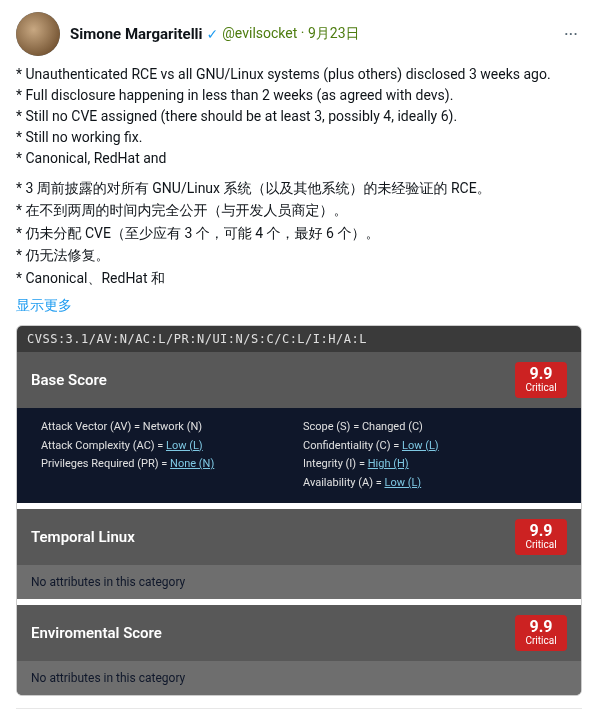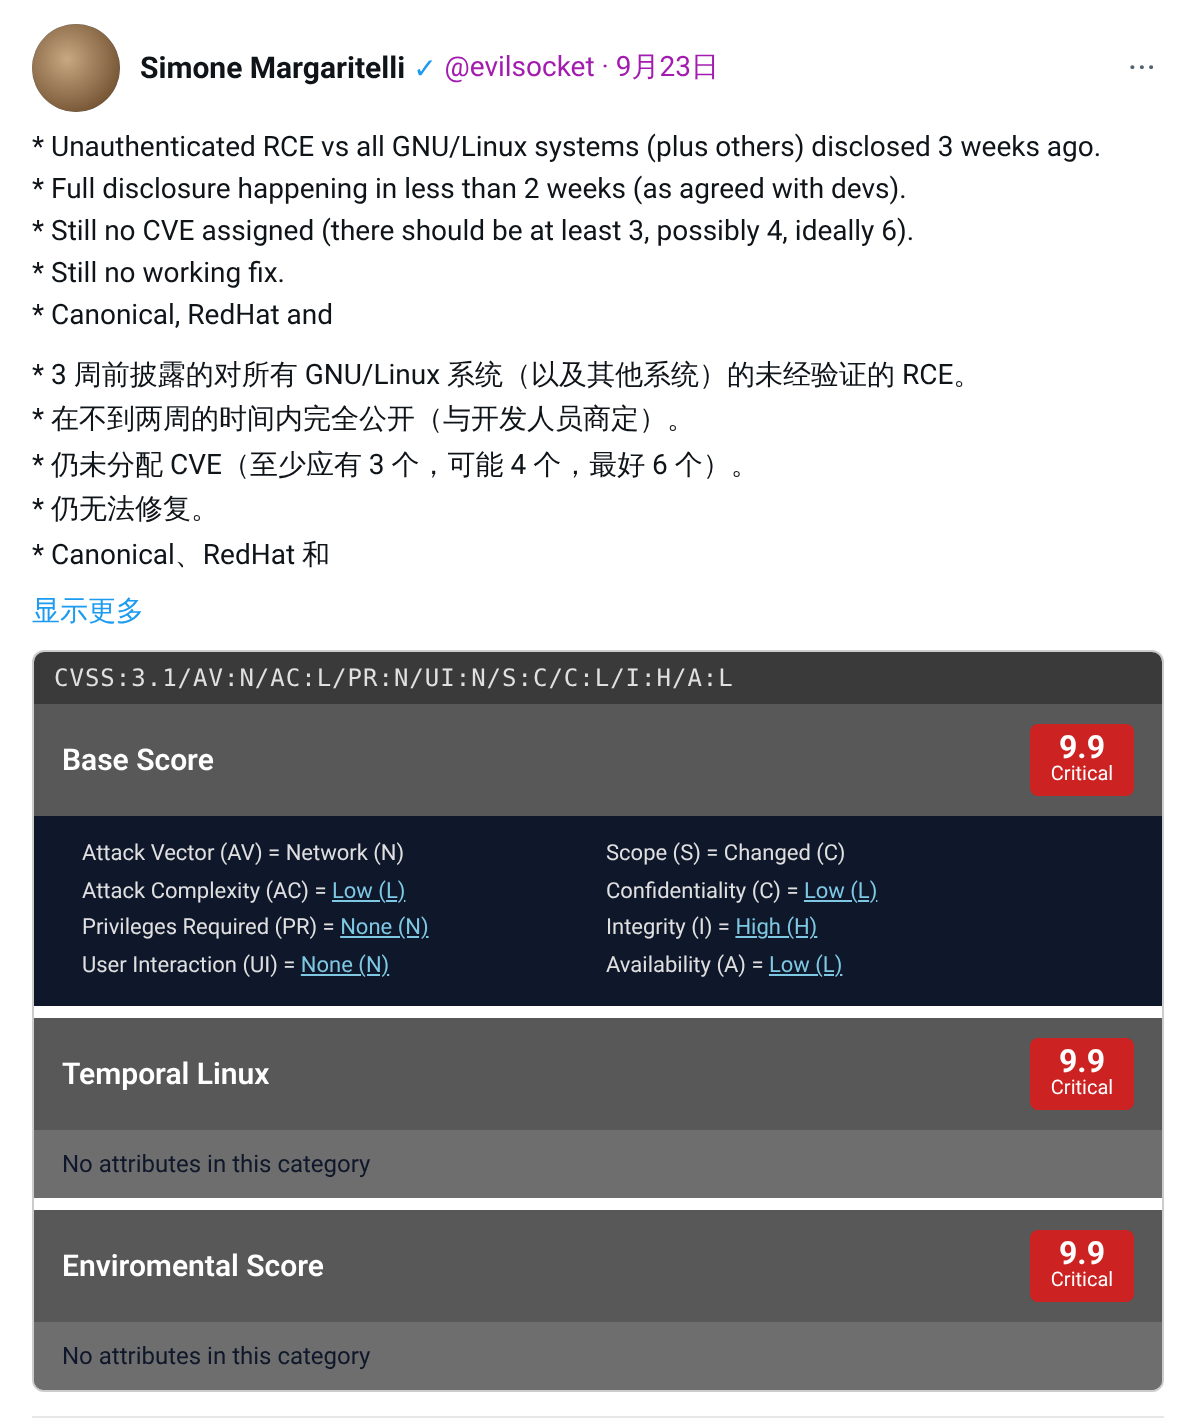--- a/index.html
+++ b/index.html
@@ -56,21 +56,21 @@
     .display-name {
       font-weight: 700;
       font-size: 15px;
       color: #0f1419;
     }
     .verified-badge {
       color: #1d9bf0;
       font-size: 14px;
     }
     .handle-date {
-      color: #a21caf;
+      color: #4d7c0f;
       font-size: 14px;
     }
     .more-btn {
       color: #536471;
       font-size: 18px;
       cursor: pointer;
       padding: 4px;
     }
     .tweet-text {
       font-size: 14px;
@@ -227,21 +227,20 @@
         <div class="score-badge">
           <div class="score-number">9.9</div>
           <div class="score-label">Critical</div>
         </div>
       </div>
       <div class="cvss-attrs">
         <div class="cvss-attrs-col">
           <div class="attr-row">Attack Vector (AV) = Network (N)</div>
           <div class="attr-row">Attack Complexity (AC) = <span class="attr-link">Low (L)</span></div>
           <div class="attr-row">Privileges Required (PR) = <span class="attr-link">None (N)</span></div>
-          <div class="attr-row">User Interaction (UI) = <span class="attr-link">None (N)</span></div>
         </div>
         <div class="cvss-attrs-col">
           <div class="attr-row">Scope (S) = Changed (C)</div>
           <div class="attr-row">Confidentiality (C) = <span class="attr-link">Low (L)</span></div>
           <div class="attr-row">Integrity (I) = <span class="attr-link">High (H)</span></div>
           <div class="attr-row">Availability (A) = <span class="attr-link">Low (L)</span></div>
         </div>
       </div>
     </div>
 

